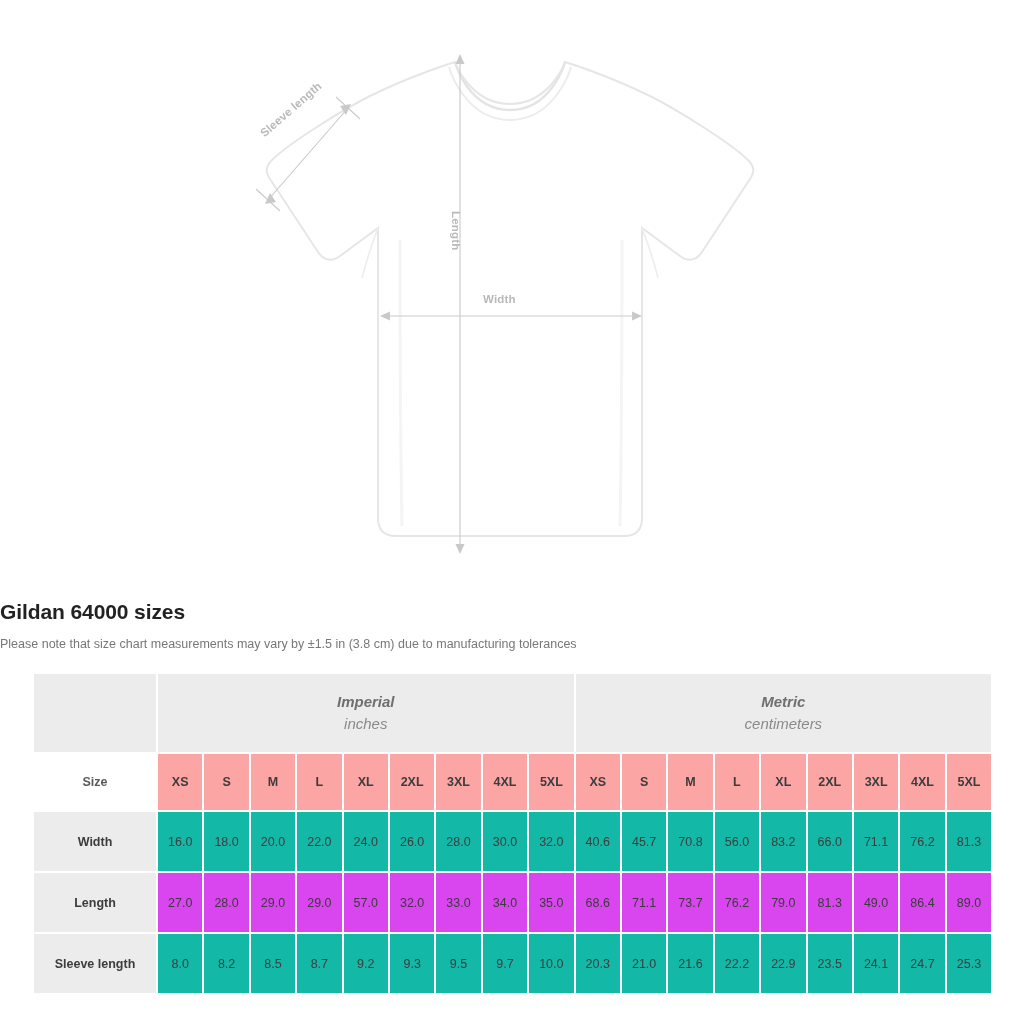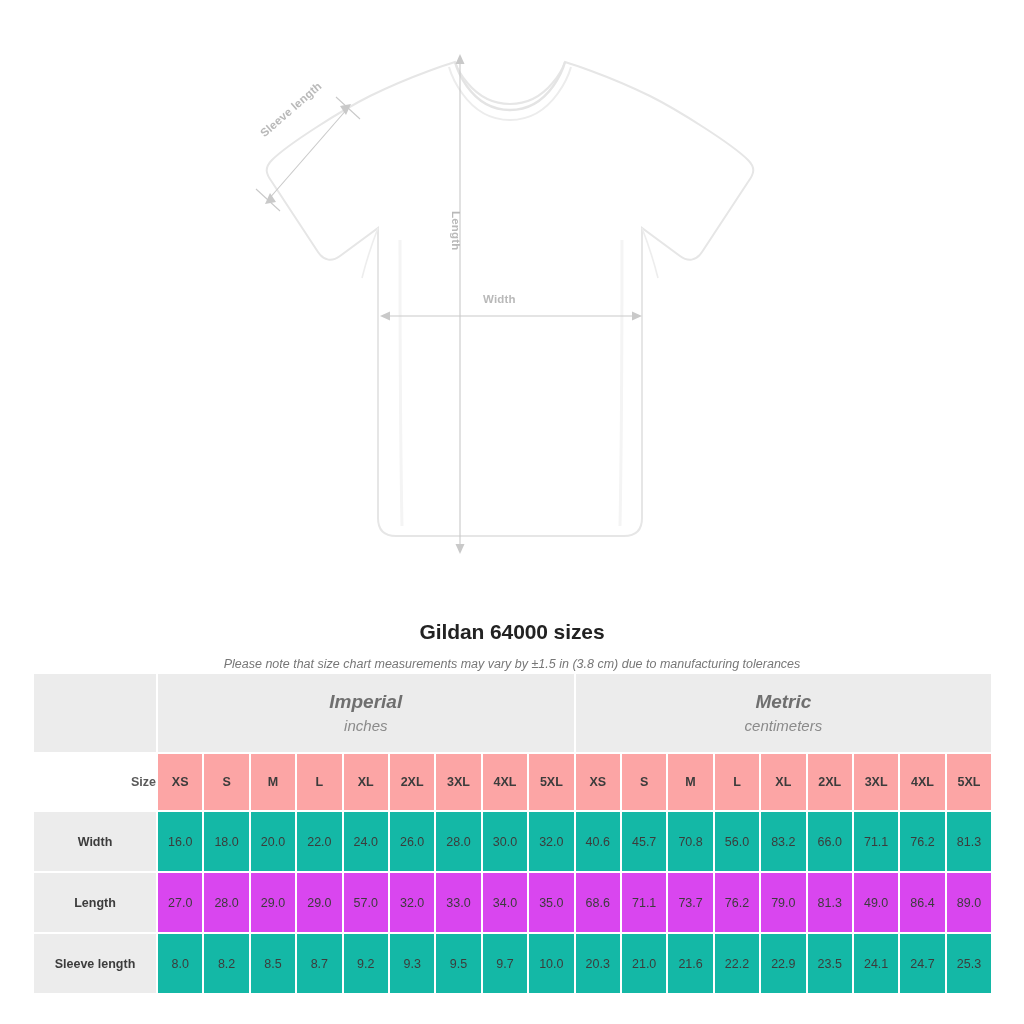--- a/index.html
+++ b/index.html
@@ -63,34 +63,31 @@
     left: 483px;
     top: 293px;
   }
 
   
   .title-block {
     position: absolute;
     left: 0;
     top: 600px;
     width: 1024px;
-    text-align: center;
-    margin-top: 20px;
   }
   .chart-title {
     font-size: 21px;
     font-weight: bold;
     color: #222;
     margin: 0;
     letter-spacing: -0.1px;
   }
   .chart-note {
     margin-top: 13px;
     font-size: 12.5px;
-    font-style: italic;
     color: #777;
   }
 
   
   .table-wrap {
     position: absolute;
     left: 32px;
     top: 672px;
     width: 960px;
   }
@@ -106,21 +103,21 @@
     vertical-align: middle;
     font-size: 12.5px;
     color: #3c3c3c;
     padding: 0;
   }
   .unit-row td {
     height: 78px;
     background: #ececec;
   }
   .unit-name {
-    font-size: 19px;
+    font-size: 15px;
     font-style: italic;
     font-weight: bold;
     color: #6f6f6f;
     line-height: 1.1;
   }
   .unit-sub {
     font-size: 15px;
     font-style: italic;
     color: #8a8a8a;
     margin-top: 5px;
@@ -131,21 +128,20 @@
   .hdr-row td {
     height: 56px;
     background: #fca5a5;
     font-weight: bold;
     font-size: 12.5px;
     color: #4a4a4a;
   }
   .hdr-row td.rowlabel-hdr {
     background: #ffffff;
     color: #5a5a5a;
-    text-align: right;
   }
   .data-row td {
     height: 59px;
   }
   .data-row.shade td {
     background: #14b8a6;
   }
   .data-row.plain td {
     background: #d946ef;
   }

